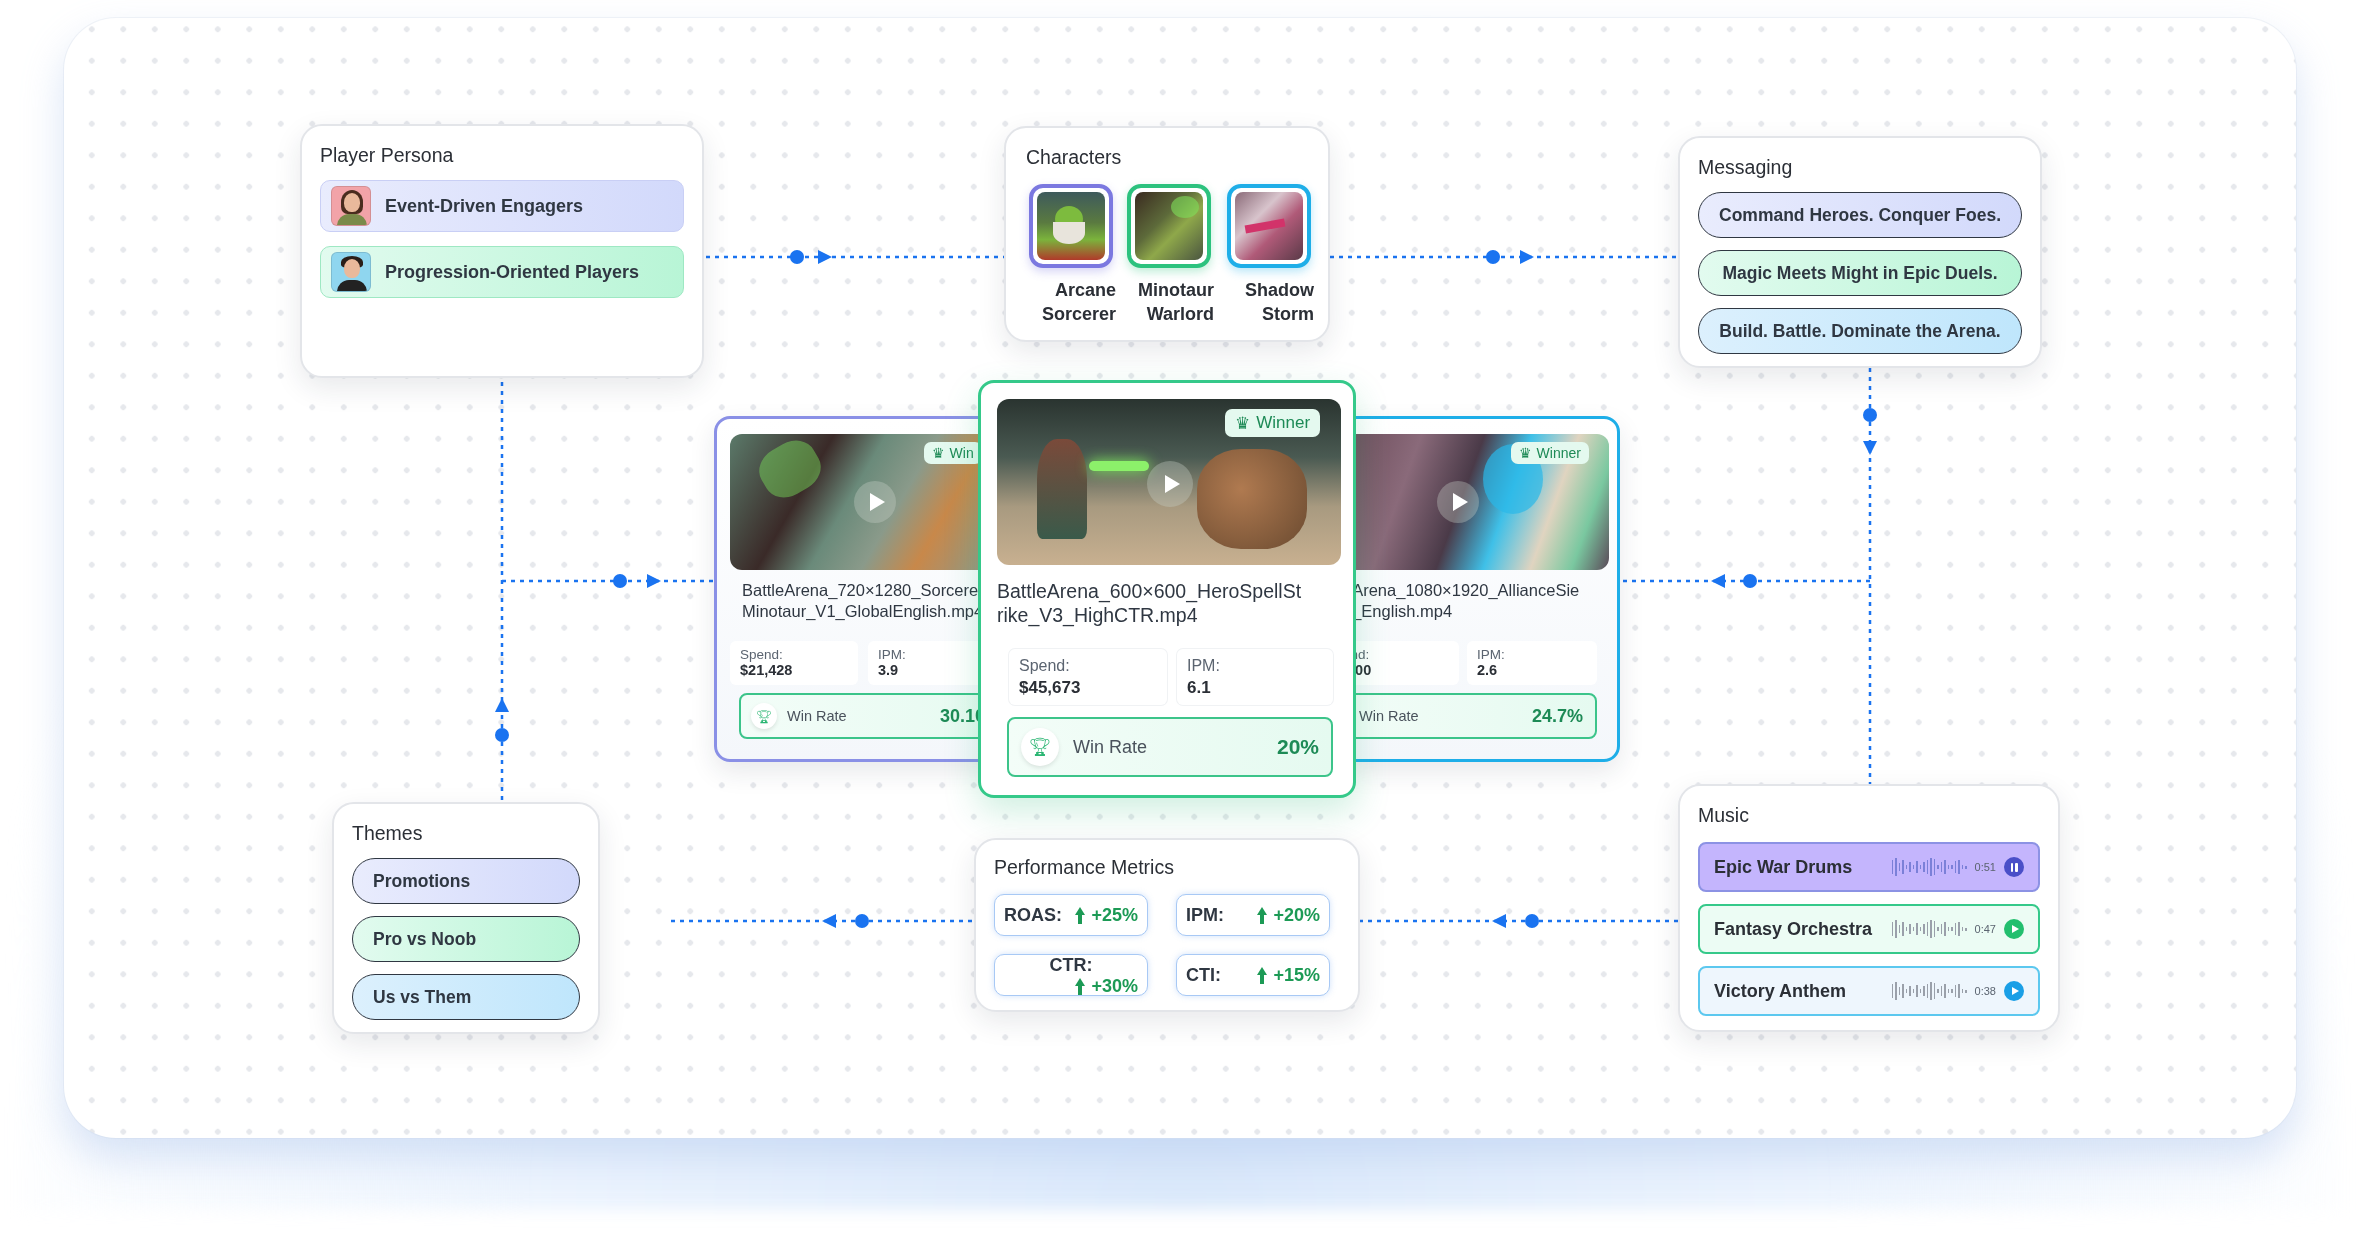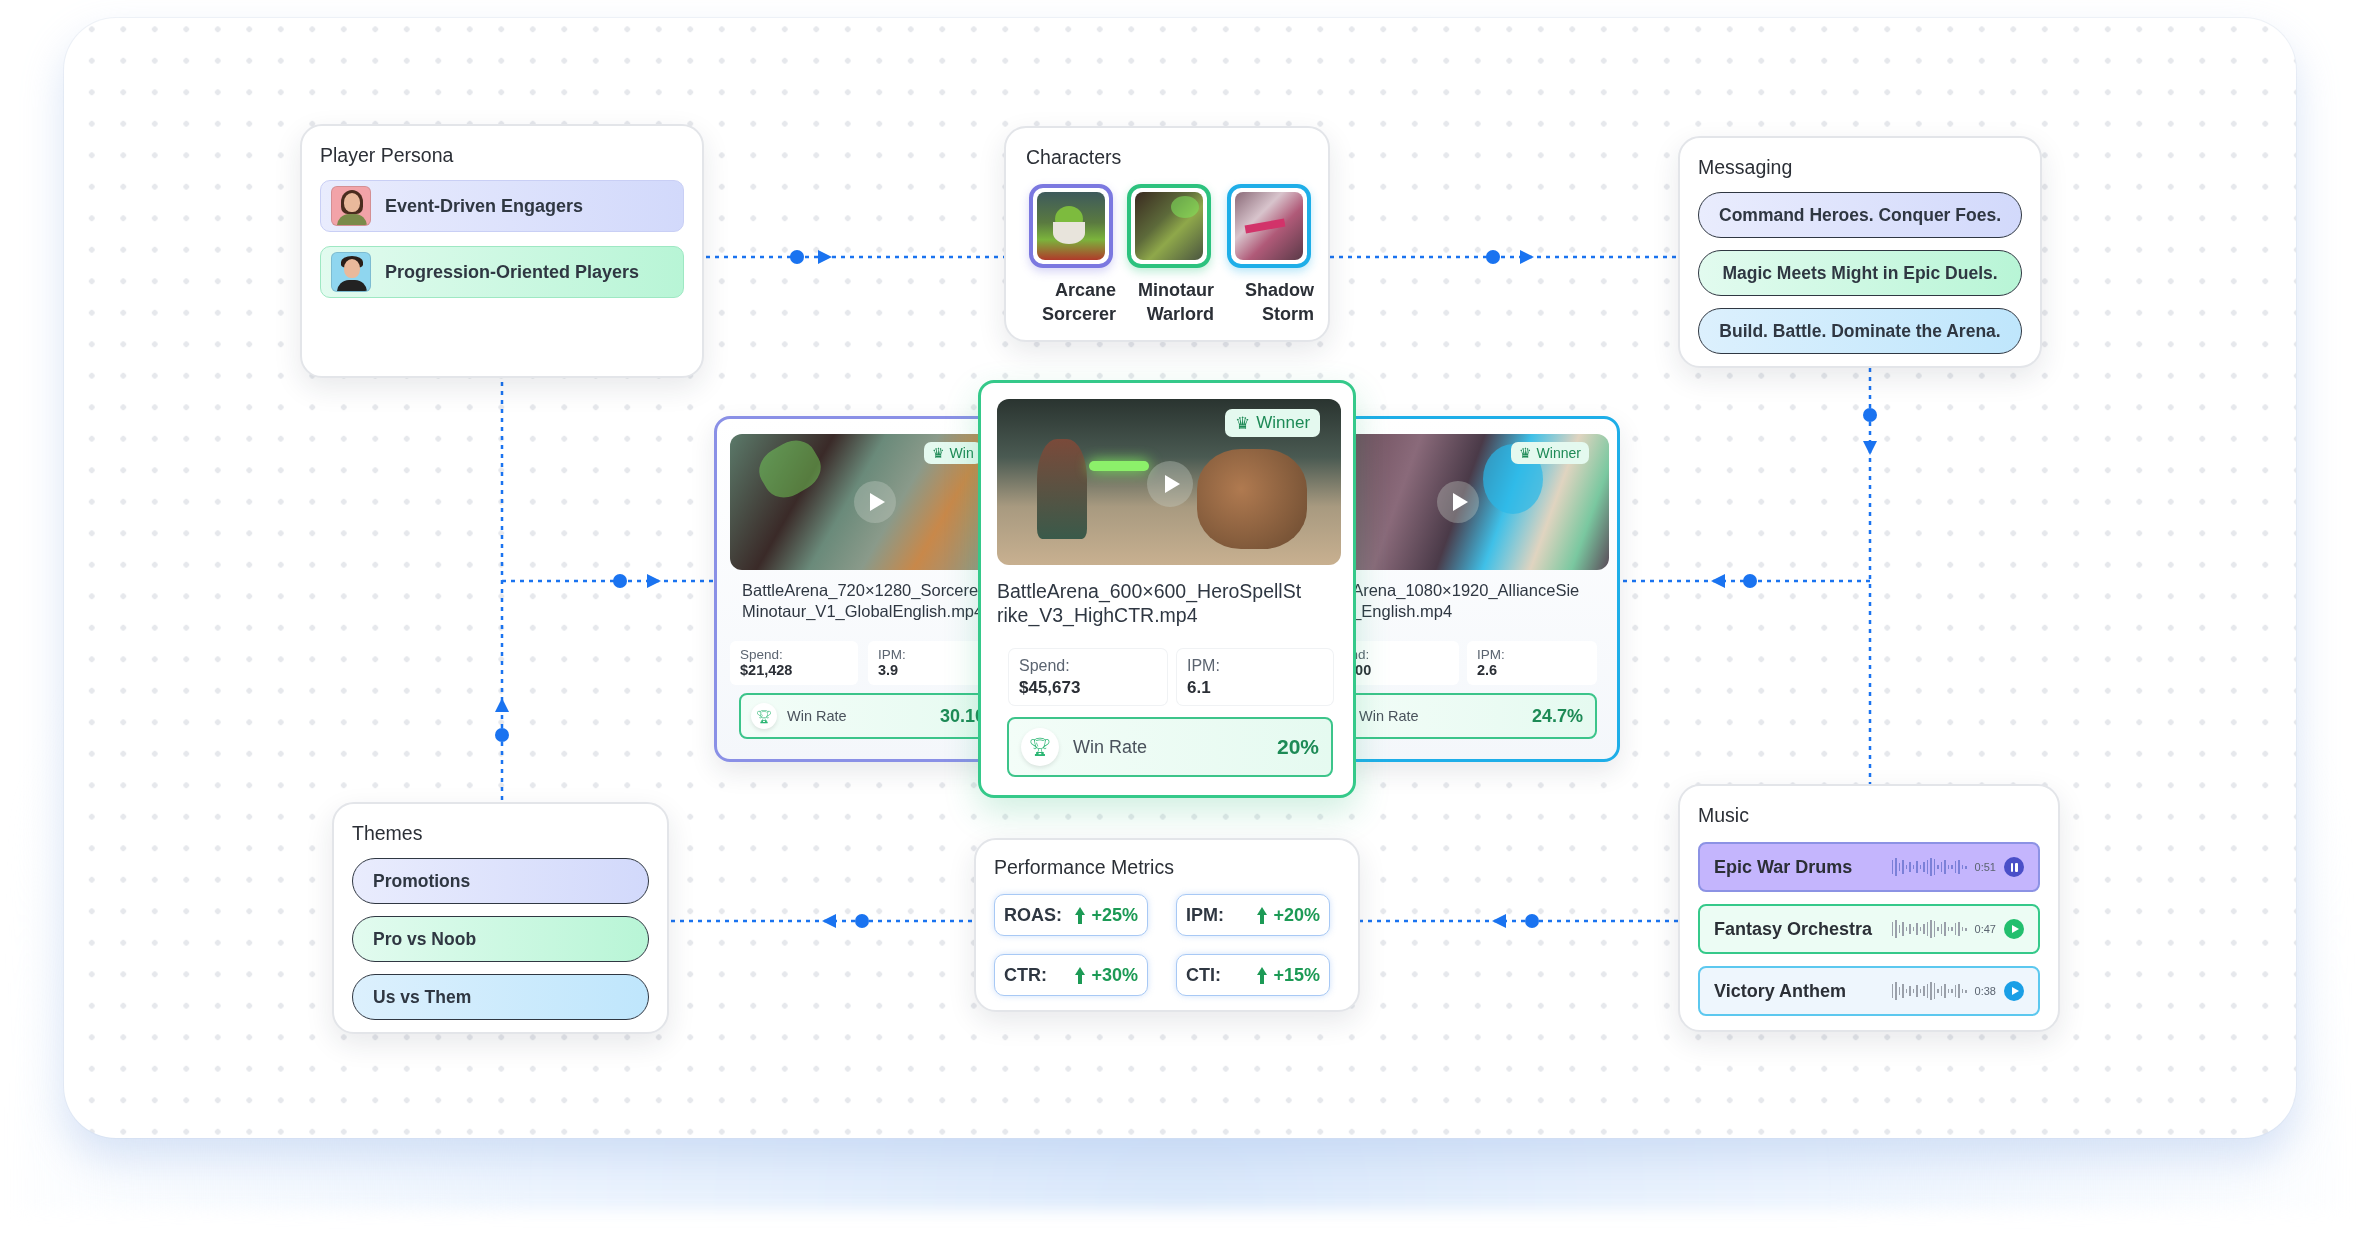--- a/index.html
+++ b/index.html
@@ -266,21 +266,21 @@
     <span class="k" style="font-size:16px;">IPM:</span>
     <span class="v" style="font-size:17px; margin-top:3px;">6.1</span>
   </div>
   <div class="winrate" style="left:26px; top:334px; width:326px; height:60px; padding:0 12px;">
     <div class="trophy" style="width:38px;height:38px;font-size:18px;">🏆︎</div>
     <span class="wl" style="font-size:18px; margin-left:14px;">Win Rate</span>
     <span class="wv" style="font-size:21px;text-align:right;">20%</span>
   </div>
 </div>
 
-<div class="card" style="left:332px; top:802px; width:337px; height:232px;">
+<div class="card" style="left:332px; top:802px; width:268px; height:232px;">
   <div class="card-title" style="left:18px; top:18px;">Themes</div>
   <div class="round-pill left v-lav" style="top:54px;">Promotions</div>
   <div class="round-pill left v-mint" style="top:112px;">Pro vs Noob</div>
   <div class="round-pill left v-sky" style="top:170px;">Us vs Them</div>
 </div>
 
 <div class="card" style="left:974px; top:838px; width:386px; height:174px;">
   <div class="card-title" style="left:18px; top:16px;">Performance Metrics</div>
   <div class="metric" style="left:18px; top:54px;">
     <span class="mk">ROAS:</span>
@@ -289,21 +289,21 @@
         <span>+25%</span>
       </span>
   </div>
   <div class="metric" style="left:200px; top:54px;">
     <span class="mk">IPM:</span>
     <span class="mv">
         <i class="up-arrow"></i>
         <span>+20%</span>
       </span>
   </div>
-  <div class="metric" style="left:18px; top:114px;">
+  <div class="metric" style="left:18px; top:114px;flex-direction:column;">
     <span class="mk">CTR:</span>
     <span class="mv">
         <i class="up-arrow"></i>
         <span>+30%</span>
       </span>
   </div>
   <div class="metric" style="left:200px; top:114px;">
     <span class="mk">CTI:</span>
     <span class="mv">
         <i class="up-arrow"></i>

